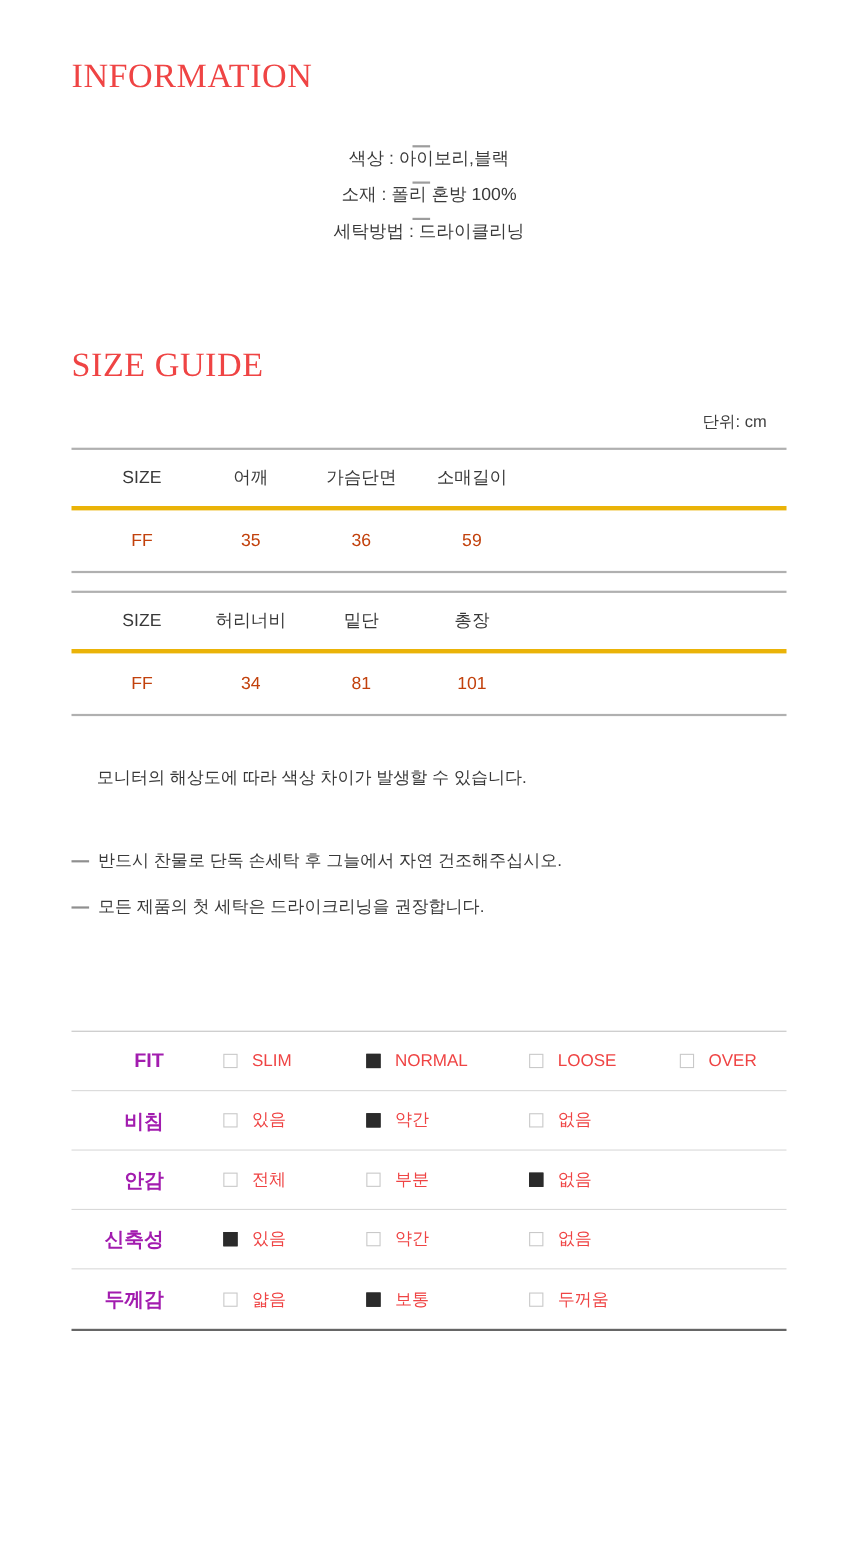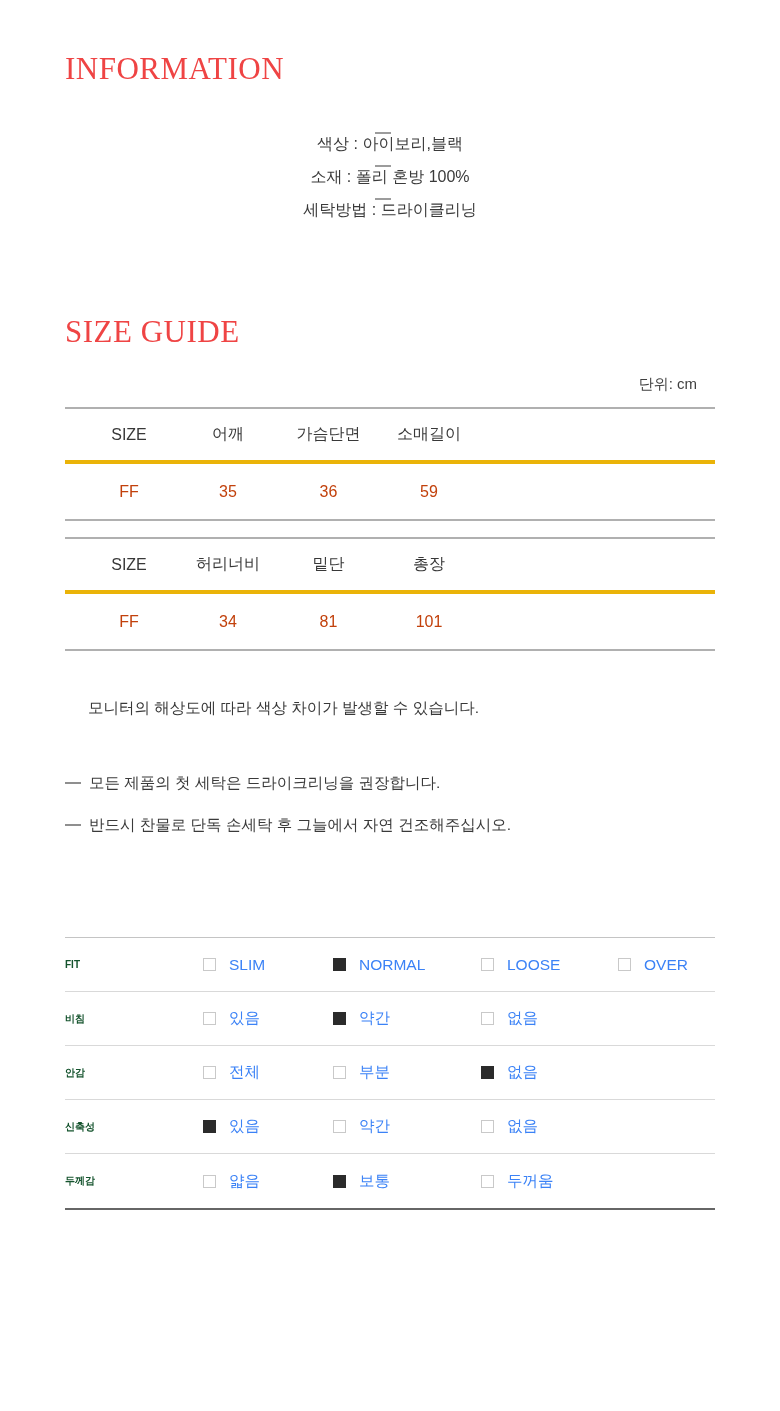--- a/index.html
+++ b/index.html
@@ -62,22 +62,22 @@
 
   .spec-table { margin-top: 102px; border-top: 1px solid #c4c4c4; border-bottom: 2px solid #666666; }
   .spec-row {
     display: grid;
     grid-template-columns: 138px 130px 148px 137px 1fr;
     align-items: center;
     height: 54px;
     border-bottom: 1px solid #d9d9d9;
   }
   .spec-row:last-child { border-bottom: none; }
-  .spec-label { width: 84px; text-align: left; font-weight: 700; font-size: 10px; color: #14532d; }
-  .spec-opt { display: flex; align-items: center; gap: 13px; font-size: 15.5px; color: #3b82f6; }
+  .spec-label { width: 84px; text-align: right; font-weight: 700; font-size: 18px; color: #a21caf; }
+  .spec-opt { display: flex; align-items: center; gap: 13px; font-size: 15.5px; color: #ef4444; }
   .checkbox { width: 13px; height: 13px; border: 1px solid #c9c9c9; background: #ffffff; flex: none; }
   .checkbox.checked { background: #2b2b2b; border-color: #2b2b2b; }
 </style>
 </head>
 <body>
 
 <div class="content">
 
   <div class="section-title" id="information-title">INFORMATION</div>
 
@@ -135,26 +135,26 @@
   </div>
 
   <div class="size-notes">
     <div>모니터의 해상도에 따라 색상 차이가 발생할 수 있습니다.</div>
   </div>
 
 
   <div class="comment-list">
     <div class="comment-item">
       <span class="dash"></span>
+      <span>반드시 찬물로 단독 손세탁 후 그늘에서 자연 건조해주십시오.</span>
+    </div>
+    <div class="comment-item">
+      <span class="dash"></span>
       <span>모든 제품의 첫 세탁은 드라이크리닝을 권장합니다.</span>
     </div>
-    <div class="comment-item">
-      <span class="dash"></span>
-      <span>반드시 찬물로 단독 손세탁 후 그늘에서 자연 건조해주십시오.</span>
-    </div>
   </div>
 
   <div class="spec-table">
 
     <div class="spec-row">
       <span class="spec-label">FIT</span>
       <span class="spec-opt">
         <span class="checkbox"></span>
         <span>SLIM</span>
       </span>

